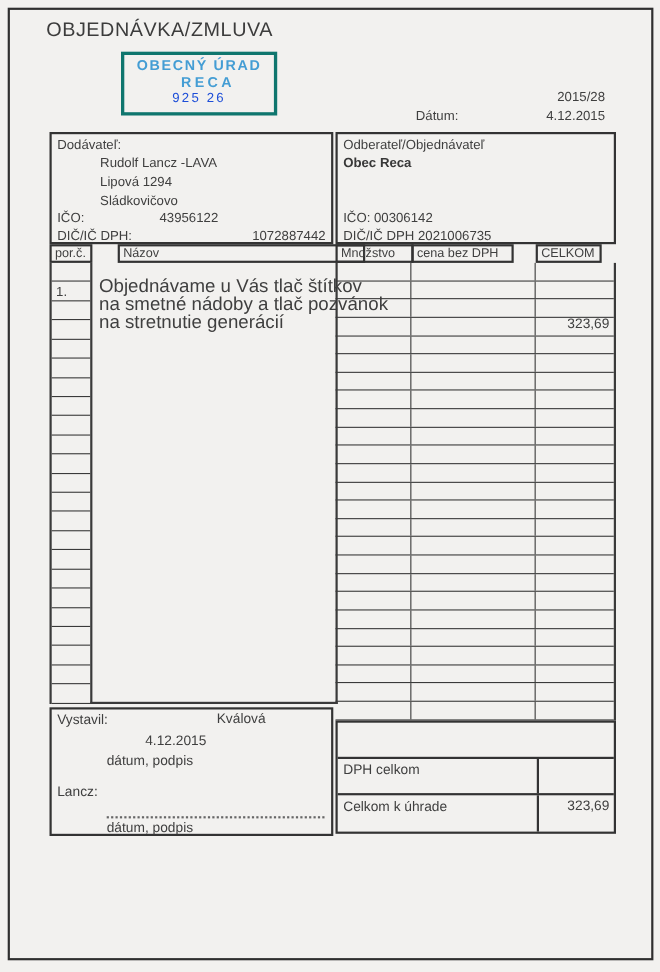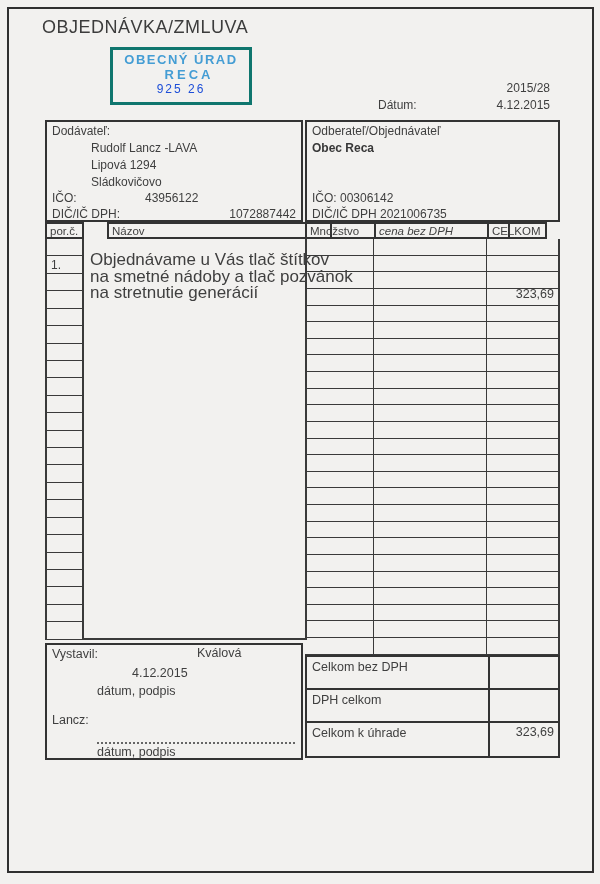--- a/index.html
+++ b/index.html
@@ -30,21 +30,21 @@
   .customer{left:305px;top:120px;width:255px;height:102px;}
   .box .abs{position:absolute;}
   .bold{font-weight:bold;color:#383838;}
 
   
   .th{top:222px;height:17px;border:2px solid #333;box-sizing:border-box;
       font-size:11.5px;padding:1px 0 0 3px;background:transparent;}
   .th.c-no{left:45px;width:39px;}
   .th.c-name{left:82px;width:225px;margin-left:25px;}
   .th.c-qty{left:305px;width:71px;}
-  .th.c-price{left:374px;width:136px;font-style:italic;}
+  .th.c-price{left:374px;width:93px;}
   .th.c-total{left:487px;width:60px;}
 
   
   .nocol{left:45px;top:239px;width:39px;height:401px;border-left:2px solid #3a3a3a;
          border-right:2px solid #3a3a3a;box-sizing:border-box;}
   .nocol .cell{height:17.43px;border-bottom:1.5px solid #3a3a3a;box-sizing:border-box;}
 
   
   .namecell{left:82px;top:239px;width:225px;height:401px;border-right:2px solid #3a3a3a;
             border-bottom:2px solid #3a3a3a;box-sizing:border-box;}
@@ -283,21 +283,20 @@
     <div class="abs" style="left:150px;top:1px;">Kválová</div>
     <div class="abs" style="left:85px;top:21px;">4.12.2015</div>
     <div class="abs" style="left:50px;top:39px;">dátum, podpis</div>
     <div class="abs" style="left:5px;top:68px;">Lancz:</div>
     <div class="dotline"></div>
     <div class="abs" style="left:50px;top:100px;">dátum, podpis</div>
   </div>
 
   <div class="abs totals">
     <div class="trow">
-      <div class="tlabel">Celkom bez DPH</div>
       <div class="tvalue"></div>
     </div>
     <div class="trow">
       <div class="tlabel">DPH celkom</div>
       <div class="tvalue"></div>
     </div>
     <div class="trow">
       <div class="tlabel">Celkom k úhrade</div>
       <div class="tvalue">323,69</div>
     </div>

